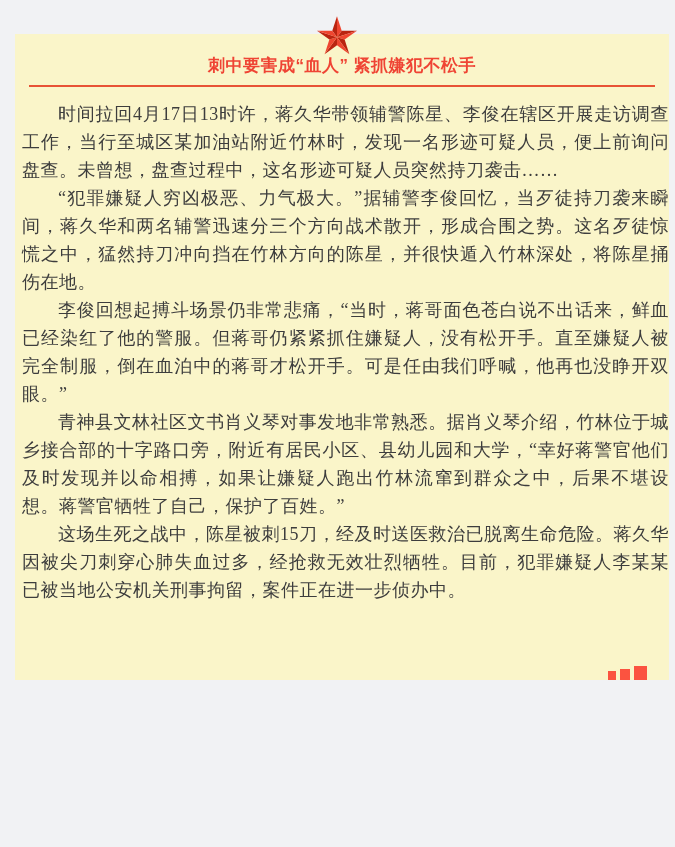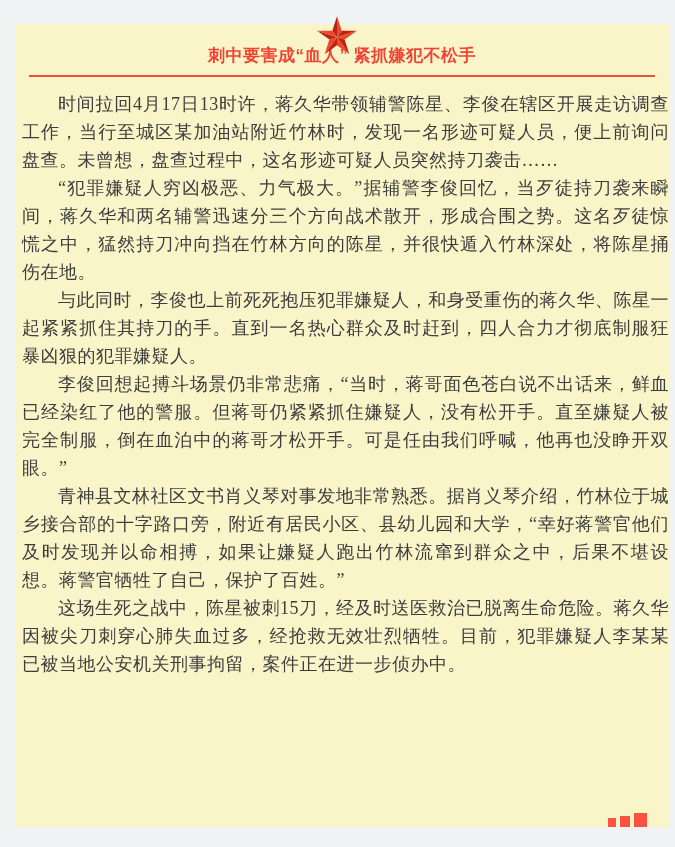--- a/index.html
+++ b/index.html
@@ -26,22 +26,22 @@
   }
   .star-wrap{
     position:absolute;
     left:316px;top:15px;
     width:42px;height:43px;
     z-index:2;
   }
   .star-wrap svg{display:block;width:100%;height:100%;}
   .panel{
     position:absolute;
-    left:15px;top:24px;
-    width:654px;height:803px;
+    left:15px;top:34px;
+    width:654px;height:646px;
     background:var(--panel);
     box-sizing:border-box;
   }
   .article-title{
     margin:0;
     padding-top:20px;
     text-align:center;
     font-size:17px;
     font-weight:bold;
     color:var(--title-red);
@@ -107,21 +107,20 @@
   </div>
 
   <div class="panel">
     <h1 class="article-title">刺中要害成“血人” 紧抓嫌犯不松手</h1>
 
     <hr class="divider">
 
     <div class="article-body">
         <p>时间拉回4月17日13时许，蒋久华带领辅警陈星、李俊在辖区开展走访调查工作，当行至城区某加油站附近竹林时，发现一名形迹可疑人员，便上前询问盘查。未曾想，盘查过程中，这名形迹可疑人员突然持刀袭击……</p>
         <p>“犯罪嫌疑人穷凶极恶、力气极大。”据辅警李俊回忆，当歹徒持刀袭来瞬间，蒋久华和两名辅警迅速分三个方向战术散开，形成合围之势。这名歹徒惊慌之中，猛然持刀冲向挡在竹林方向的陈星，并很快遁入竹林深处，将陈星捅伤在地。</p>
-        <p>与此同时，李俊也上前死死抱压犯罪嫌疑人，和身受重伤的蒋久华、陈星一起紧紧抓住其持刀的手。直到一名热心群众及时赶到，四人合力才彻底制服狂暴凶狠的犯罪嫌疑人。</p>
         <p>李俊回想起搏斗场景仍非常悲痛，“当时，蒋哥面色苍白说不出话来，鲜血已经染红了他的警服。但蒋哥仍紧紧抓住嫌疑人，没有松开手。直至嫌疑人被完全制服，倒在血泊中的蒋哥才松开手。可是任由我们呼喊，他再也没睁开双眼。”</p>
         <p>青神县文林社区文书肖义琴对事发地非常熟悉。据肖义琴介绍，竹林位于城乡接合部的十字路口旁，附近有居民小区、县幼儿园和大学，“幸好蒋警官他们及时发现并以命相搏，如果让嫌疑人跑出竹林流窜到群众之中，后果不堪设想。蒋警官牺牲了自己，保护了百姓。”</p>
         <p>这场生死之战中，陈星被刺15刀，经及时送医救治已脱离生命危险。蒋久华因被尖刀刺穿心肺失血过多，经抢救无效壮烈牺牲。目前，犯罪嫌疑人李某某已被当地公安机关刑事拘留，案件正在进一步侦办中。</p>
       </div>
 
     <div class="squares">
       <div class="sq sq-small"></div>
       <div class="sq sq-mid"></div>
       <div class="sq sq-large"></div>
     </div>

